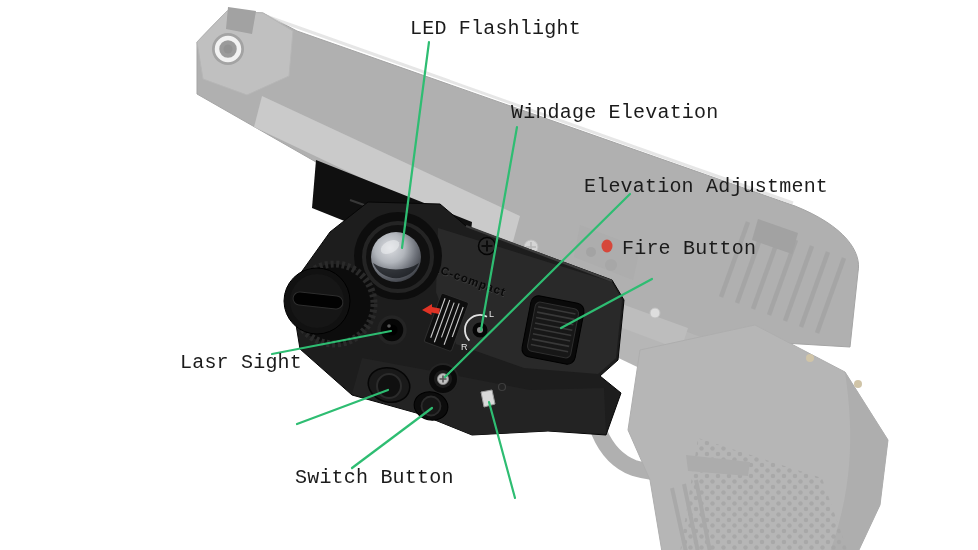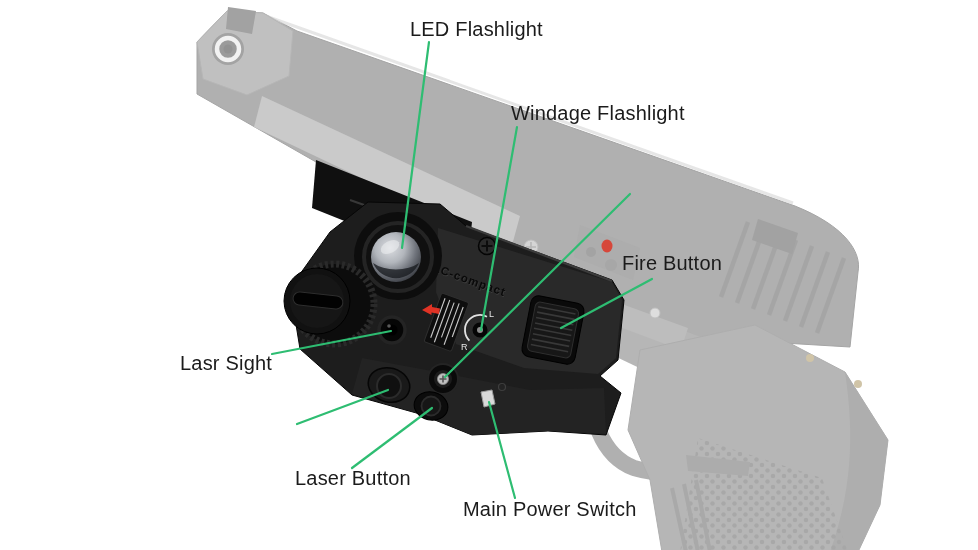--- a/index.html
+++ b/index.html
@@ -6,21 +6,21 @@
   body{background:#ffffff;font-family:"Liberation Sans",sans-serif;}
   .stage{
     position:relative;
     width:978px;height:550px;
     background:var(--bg,#ffffff);
     overflow:hidden;
   }
   .stage svg{position:absolute;left:0;top:0;}
   .callout-label{
     position:absolute;
-    font-family:Liberation Sans, sans-serif;
+    font-family:Liberation Mono, monospace;
     font-size:20px;
     line-height:22px;
     color:var(--label-color,#1b1b1b);
     white-space:nowrap;
     letter-spacing:0.2px;
   }
   .callout-line{
     stroke:var(--accent,#2ebd72);
     stroke-width:2.2;
     stroke-linecap:round;
@@ -209,19 +209,19 @@
       <line class="callout-line" x1="630" y1="194" x2="445" y2="377"></line>
       <line class="callout-line" x1="652" y1="279" x2="561" y2="328"></line>
       <line class="callout-line" x1="272" y1="354" x2="391" y2="331"></line>
       <line class="callout-line" x1="297" y1="424" x2="388" y2="390"></line>
       <line class="callout-line" x1="352" y1="468" x2="432" y2="408"></line>
       <line class="callout-line" x1="489" y1="402" x2="515" y2="498"></line>
     </g>
   </svg>
 
   <div class="callout-label" style="left:410px;top:18px">LED Flashlight</div>
-  <div class="callout-label" style="left:511px;top:102px">Windage Flashlight</div>
-  <div class="callout-label" style="left:622px;top:252px">Fire Button</div>
+  <div class="callout-label" style="left:511px;top:102px">Windage Elevation</div>
+  <div class="callout-label" style="left:584px;top:176px">Elevation Adjustment</div>
+  <div class="callout-label" style="left:622px;top:238px">Fire Button</div>
   <div class="callout-label" style="left:180px;top:352px">Lasr Sight</div>
-  <div class="callout-label" style="left:295px;top:467px">Laser Button</div>
-  <div class="callout-label" style="left:463px;top:498px">Main Power Switch</div>
+  <div class="callout-label" style="left:295px;top:467px">Switch Button</div>
 
 </div>
 
 </body></html>

